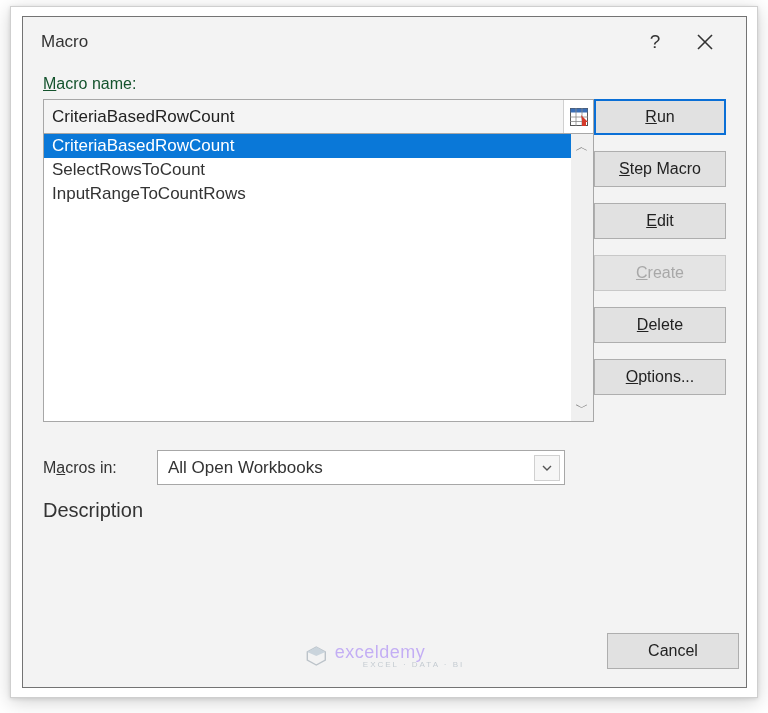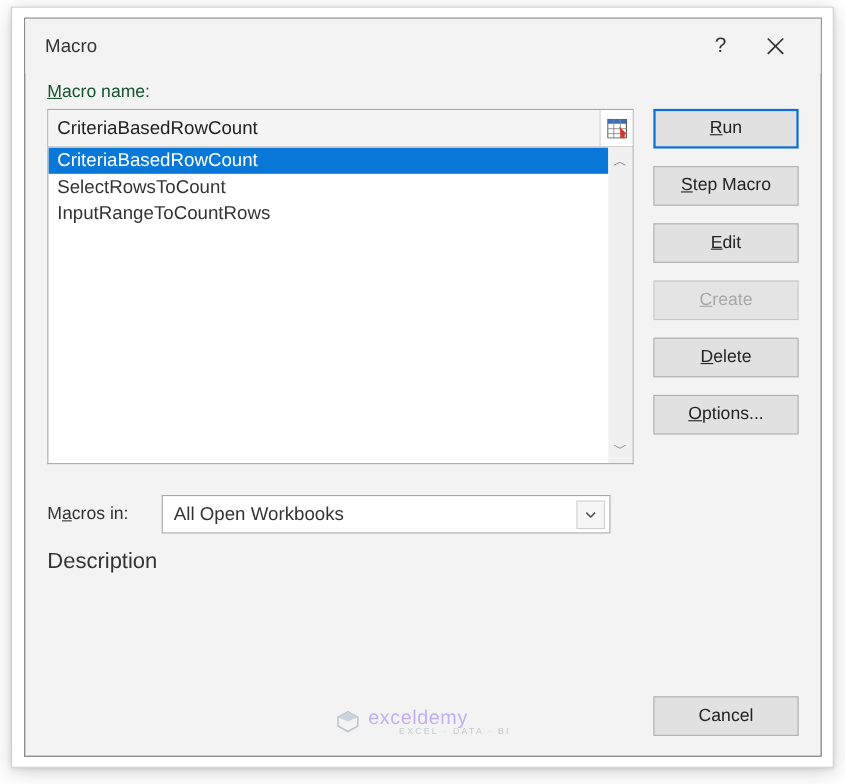--- a/index.html
+++ b/index.html
@@ -60,21 +60,20 @@
     position: relative;
     height: calc(100% - 50px);
   }
   .label {
     font-size: 16px;
     color: #14532d;
     margin-bottom: 6px;
   }
   .main-row {
     display: flex;
-    gap: 18px;
     justify-content: space-between;
   }
   .left-col { flex: 1; }
   .right-col { width: 132px; display: flex; flex-direction: column; gap: 16px; }
 
   .name-input-row {
     display: flex;
     border: 1px solid #a7a7a7;
     background: #fff;
     height: 35px;
@@ -150,21 +149,21 @@
     color: #a8a8a8;
     background: #e4e4e4;
     border: 1px solid #c8c8c8;
   }
   .btn .ul { text-decoration: underline; }
 
   .macros-in-row {
     display: flex;
     align-items: center;
     margin-top: 28px;
-    gap: 4px;
+    gap: 14px;
   }
   .macros-in-row .label-inline { font-size: 16px; width: 100px; }
   .dropdown {
     flex: 1;
     max-width: 408px;
     height: 35px;
     border: 1px solid #a7a7a7;
     background: #fff;
     display: flex;
     align-items: center;
@@ -177,21 +176,21 @@
     width: 26px;
     height: 26px;
     display:flex;align-items:center;justify-content:center;
     border: 1px solid #d0d0d0;
     background: #f6f6f6;
   }
   .desc-label { margin-top: 14px; font-size: 20px; }
 
   .cancel-row {
     position: absolute;
-    right: 20px;
+    right: 7px;
     bottom: 18px;
   }
   .cancel-row .btn { width: 132px; }
 
   .watermark {
     position: absolute;
     left: 50%;
     transform: translateX(-50%);
     bottom: 18px;
     display: flex;

